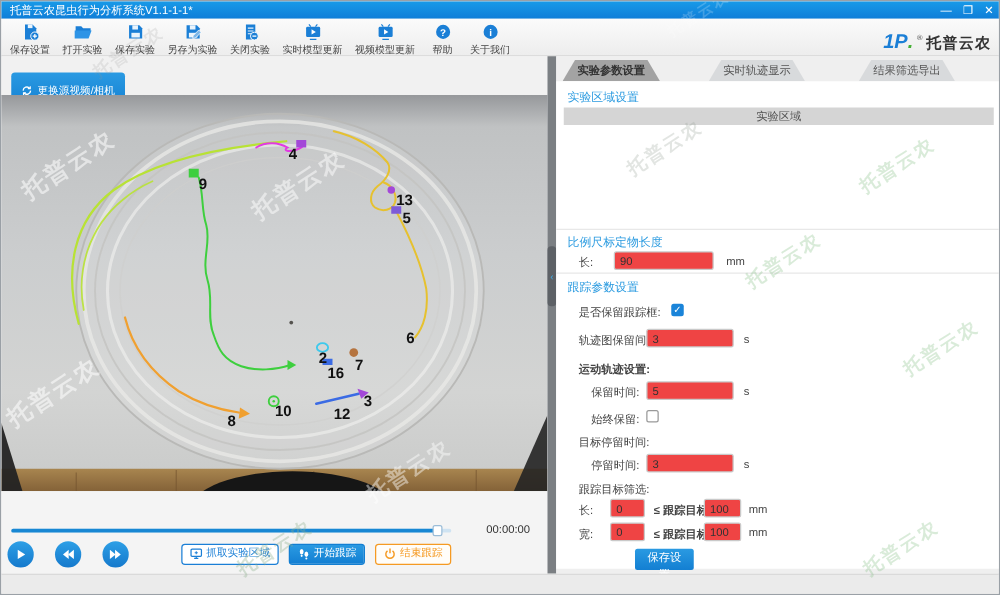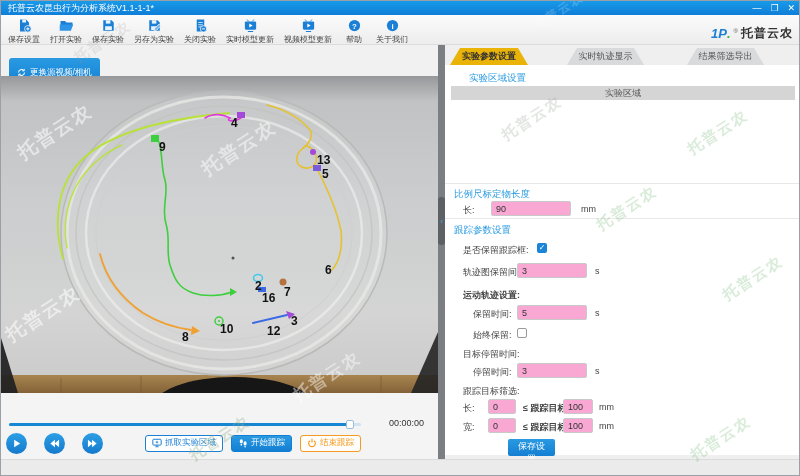--- a/index.html
+++ b/index.html
@@ -13,21 +13,21 @@
   .win-controls{position:absolute;right:6px;top:0;display:flex;gap:9px;font-size:9px;line-height:14px;}
   .win-controls span{cursor:default;}
   
   .toolbar{position:absolute;left:0;top:14px;width:800px;height:30px;
     background:linear-gradient(#fbfbfb,#ededed);border-bottom:1px solid #dcdcdc;display:flex;align-items:flex-start;padding:2px 0 0 2px;}
   .tb-item{display:flex;flex-direction:column;align-items:center;justify-content:flex-start;
     padding:1px 5px;min-width:34px;cursor:pointer;}
   .tb-item svg{width:15px;height:15px;display:block;}
   .tb-label{font-size:8px;color:#444;margin-top:1px;white-space:nowrap;}
   .brand{position:absolute;right:8px;top:10px;display:flex;align-items:center;gap:3px;}
-  .brand .mark{font-size:13px;font-weight:bold;font-style:italic;color:#1b7fd6;text-align:center;}
+  .brand .mark{font-size:16px;font-weight:bold;font-style:italic;color:#1b7fd6;text-align:center;}
   .brand .mark b{color:#45b035;}
   .brand .reg{font-size:6px;color:#555;vertical-align:top;margin-top:-6px;}
   .brand .name{font-size:12px;font-weight:bold;color:#333;letter-spacing:1px;}
   
   .left-strip{position:absolute;left:0;top:44px;width:437px;height:31px;background:#f1f1f1;}
   .btn-source{position:absolute;left:8px;top:13px;height:29px;padding:0 8px;display:flex;align-items:center;gap:4px;
     background:linear-gradient(#2a9ae2,#137fd2);color:#fff;font-size:8.5px;border-radius:3px;cursor:pointer;}
   .btn-source svg{width:9px;height:9px;}
   .video{position:absolute;left:0;top:75px;width:437px;height:317px;overflow:hidden;
     background:linear-gradient(180deg,#96989b 0%,#c0c2c3 8%,#cbcdce 40%,#d3d4d3 75%,#c9cac9 100%);}
@@ -52,32 +52,32 @@
   .obtn.outline-orange{background:#fffdf9;border:1px solid #f59a23;color:#f59a23;}
   
   .splitter{position:absolute;left:437px;top:44px;width:7px;height:414px;background:#7b7f83;}
   .split-thumb{position:absolute;left:0;top:152px;width:7px;height:48px;background:#5d6166;border-radius:3px;
     display:flex;align-items:center;justify-content:center;color:#3db1ef;font-size:8px;cursor:pointer;}
   
   .right{position:absolute;left:444px;top:44px;width:356px;height:414px;background:#efefef;}
   .tabs{position:absolute;left:0;top:3px;width:356px;height:17px;}
   .tab{position:absolute;top:0;height:17px;line-height:17px;text-align:center;font-size:9px;cursor:pointer;
     clip-path:polygon(10px 0,calc(100% - 10px) 0,100% 100%,0 100%);}
-  .tab.active{background:#eab308;color:#333;font-weight:bold;}
+  .tab.active{background:#a3a3a3;color:#333;font-weight:bold;}
   .tab.inactive{background:#d8dadc;color:#555;}
   .panel{position:absolute;left:0;top:20px;width:356px;height:390px;background:#fff;font-size:9px;color:#444;}
   .sec-h{position:absolute;left:9px;font-size:9.5px;color:#2b9be0;}
   .sep{position:absolute;left:0;width:356px;height:1px;background:#e8e8e8;}
   .rtable{position:absolute;left:6px;top:21px;width:344px;}
   .rtable .thead{display:flex;height:14px;background:#d5d5d5;color:#555;}
   .rtable .th{flex:1;text-align:center;line-height:14px;}
   .rtable .tbody{height:78px;background:#fff;}
   .lbl{position:absolute;white-space:nowrap;color:#444;}
   .ipt{position:absolute;height:15px;border:1px solid #c9c9c9;border-radius:2px;font-size:9px;
-    font-family:"Liberation Sans",sans-serif;padding:0 4px;color:#333;background:#f9a8d4;}
+    font-family:"Liberation Sans",sans-serif;padding:0 4px;color:#333;background:#ef4444;}
   .unit{position:absolute;color:#444;}
   .cbx{position:absolute;width:10px;height:10px;border-radius:2px;cursor:pointer;}
   .cbx.checked{background:#1a84d9;color:#fff;font-size:8px;line-height:10px;text-align:center;}
   .cbx.unchecked{background:#fff;border:1px solid #999;}
   .save-btn{position:absolute;left:63px;top:374px;width:47px;height:17px;background:linear-gradient(#2a9ae2,#137fd2);
     color:#fff;font-size:9px;border:none;border-radius:2px;cursor:pointer;font-family:"Liberation Sans",sans-serif;}
   
   .footer{position:absolute;left:0;top:458px;width:800px;height:18px;background:#ebebeb;border-top:1px solid #dadada;}
   
   .wm{position:absolute;pointer-events:none;transform:rotate(-33deg);font-weight:bold;letter-spacing:2px;z-index:40;white-space:nowrap;}
@@ -321,21 +321,21 @@
   </div>
 
   <div class="right">
     <div class="tabs">
       <div class="tab active" style="left:5px;width:78px;">实验参数设置</div>
       <div class="tab inactive" style="left:122px;width:77px;">实时轨迹显示</div>
       <div class="tab inactive" style="left:242px;width:77px;">结果筛选导出</div>
     </div>
     <div class="panel">
 
-      <div class="sec-h" style="top:7px;margin-left:15px;">实验区域设置</div>
+      <div class="sec-h" style="top:7px;">实验区域设置</div>
       <div class="rtable">
         <div class="thead">
           <div class="th">实验区域</div>
         </div>
         <div class="tbody"></div>
       </div>
       <div class="sep" style="top:118px;"></div>
 
       <div class="sec-h" style="top:123px;">比例尺标定物长度</div>
       <span class="lbl" style="left:18px;top:139px;">长:</span>

